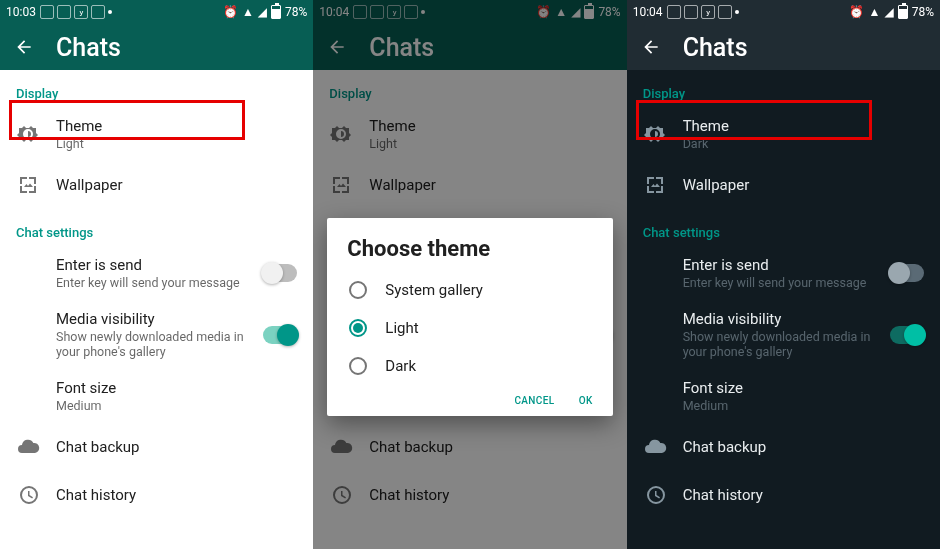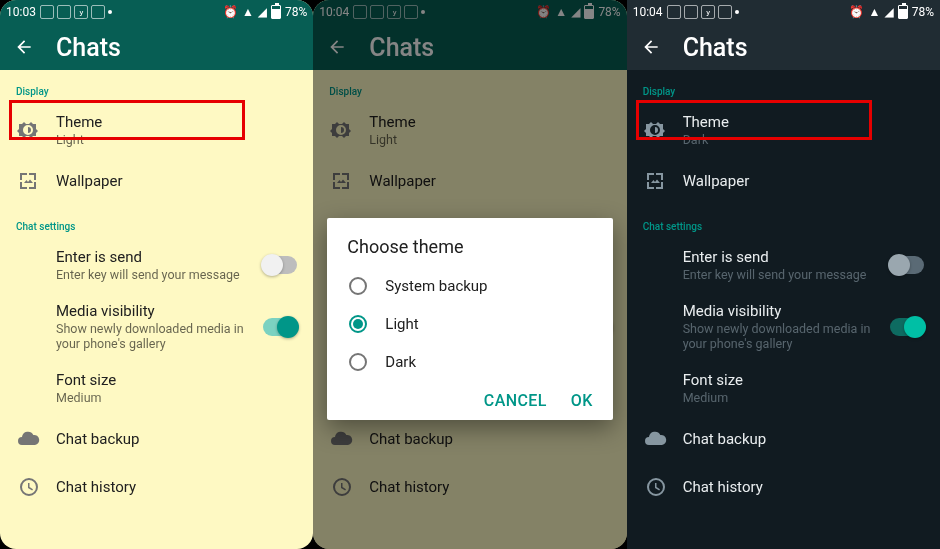--- a/index.html
+++ b/index.html
@@ -57,21 +57,21 @@
     gap: 22px;
   }
   .appbar .title { font-size:25px; font-weight:500; }
   .back-icon { width:20px; height:20px; }
   
   .content {
     height: calc(549px - 70px);
     overflow:hidden;
   }
   .section-header {
-    font-size:10px;
+    font-size:13px;
     font-weight:500;
     padding: 16px 16px 6px 16px;
   }
   .row {
     display:flex;
     align-items:center;
     padding: 10px 16px;
     gap: 16px;
     min-height:48px;
     position:relative;
@@ -97,21 +97,21 @@
     width:22px; height:22px; border-radius:50%;
     background:#fff;
     box-shadow: 0 1px 3px rgba(0,0,0,.3);
   }
   .toggle.off { background:#bdbdbd; }
   .toggle.off .thumb { left:-2px; background:#f1f1f1; }
   .toggle.on { background:#7bd2c1; }
   .toggle.on .thumb { right:-2px; background:#009688; }
 
   
-  .screen.light { background:#fef9c3;border-radius:16px; }
+  .screen.light { background:#ffffff; }
   .light .statusbar { background:#075E54; }
   .light .appbar    { background:#075E54; }
   .light .section-header { color:#009688; }
   .light .row .title-line { color:#202020; }
   .light .leading svg { fill:#757575; }
 
   
   .screen.dark { background:#111b21; }
   .dark .statusbar { background:#202c33; }
   .dark .appbar    { background:#202c33; }
@@ -133,30 +133,30 @@
   
   .dialog {
     position:absolute;
     left: 14px; right:14px;
     top: 218px;
     background:#fff;
     border-radius:2px;
     box-shadow: 0 8px 24px rgba(0,0,0,.4);
     padding: 18px 0 8px 0;
   }
-  .dialog-title { font-size:18px; font-weight:400; color:#202020; padding:0 21px 10px 20px; }
+  .dialog-title { font-size:22px; font-weight:700; color:#202020; padding:0 21px 10px 20px; }
   .dialog-option { display:flex; align-items:center; gap:18px; padding:10px 22px; font-size:15px; color:#202020; }
   .radio {
     width:18px; height:18px; border:2px solid #757575; border-radius:50%;
     display:flex; align-items:center; justify-content:center;
   }
   .radio.selected { border-color:#009688; }
   .radio.selected::after { content:''; width:10px; height:10px; background:#009688; border-radius:50%; }
   .dialog-actions { display:flex; justify-content:flex-end; gap:24px; padding:10px 20px 2px 20px; }
-  .dialog-btn { color:#009688; font-weight:500; font-size:16px; letter-spacing:.4px; }
+  .dialog-btn { color:#009688; font-weight:500; font-size:10px; letter-spacing:.4px; }
 
   
   .highlight-box {
     position:absolute;
     border:3px solid #e60000;
     pointer-events:none;
   }
 </style>
 </head>
 <body>
@@ -387,21 +387,21 @@
         </div>
     </div>
   </div>
 
   <div class="dim-overlay"></div>
 
   <div class="dialog">
     <div class="dialog-title">Choose theme</div>
     <div class="dialog-option">
       <span class="radio"></span>
-      <span>System backup</span>
+      <span>System gallery</span>
     </div>
     <div class="dialog-option">
       <span class="radio selected"></span>
       <span>Light</span>
     </div>
     <div class="dialog-option">
       <span class="radio"></span>
       <span>Dark</span>
     </div>
     <div class="dialog-actions">

